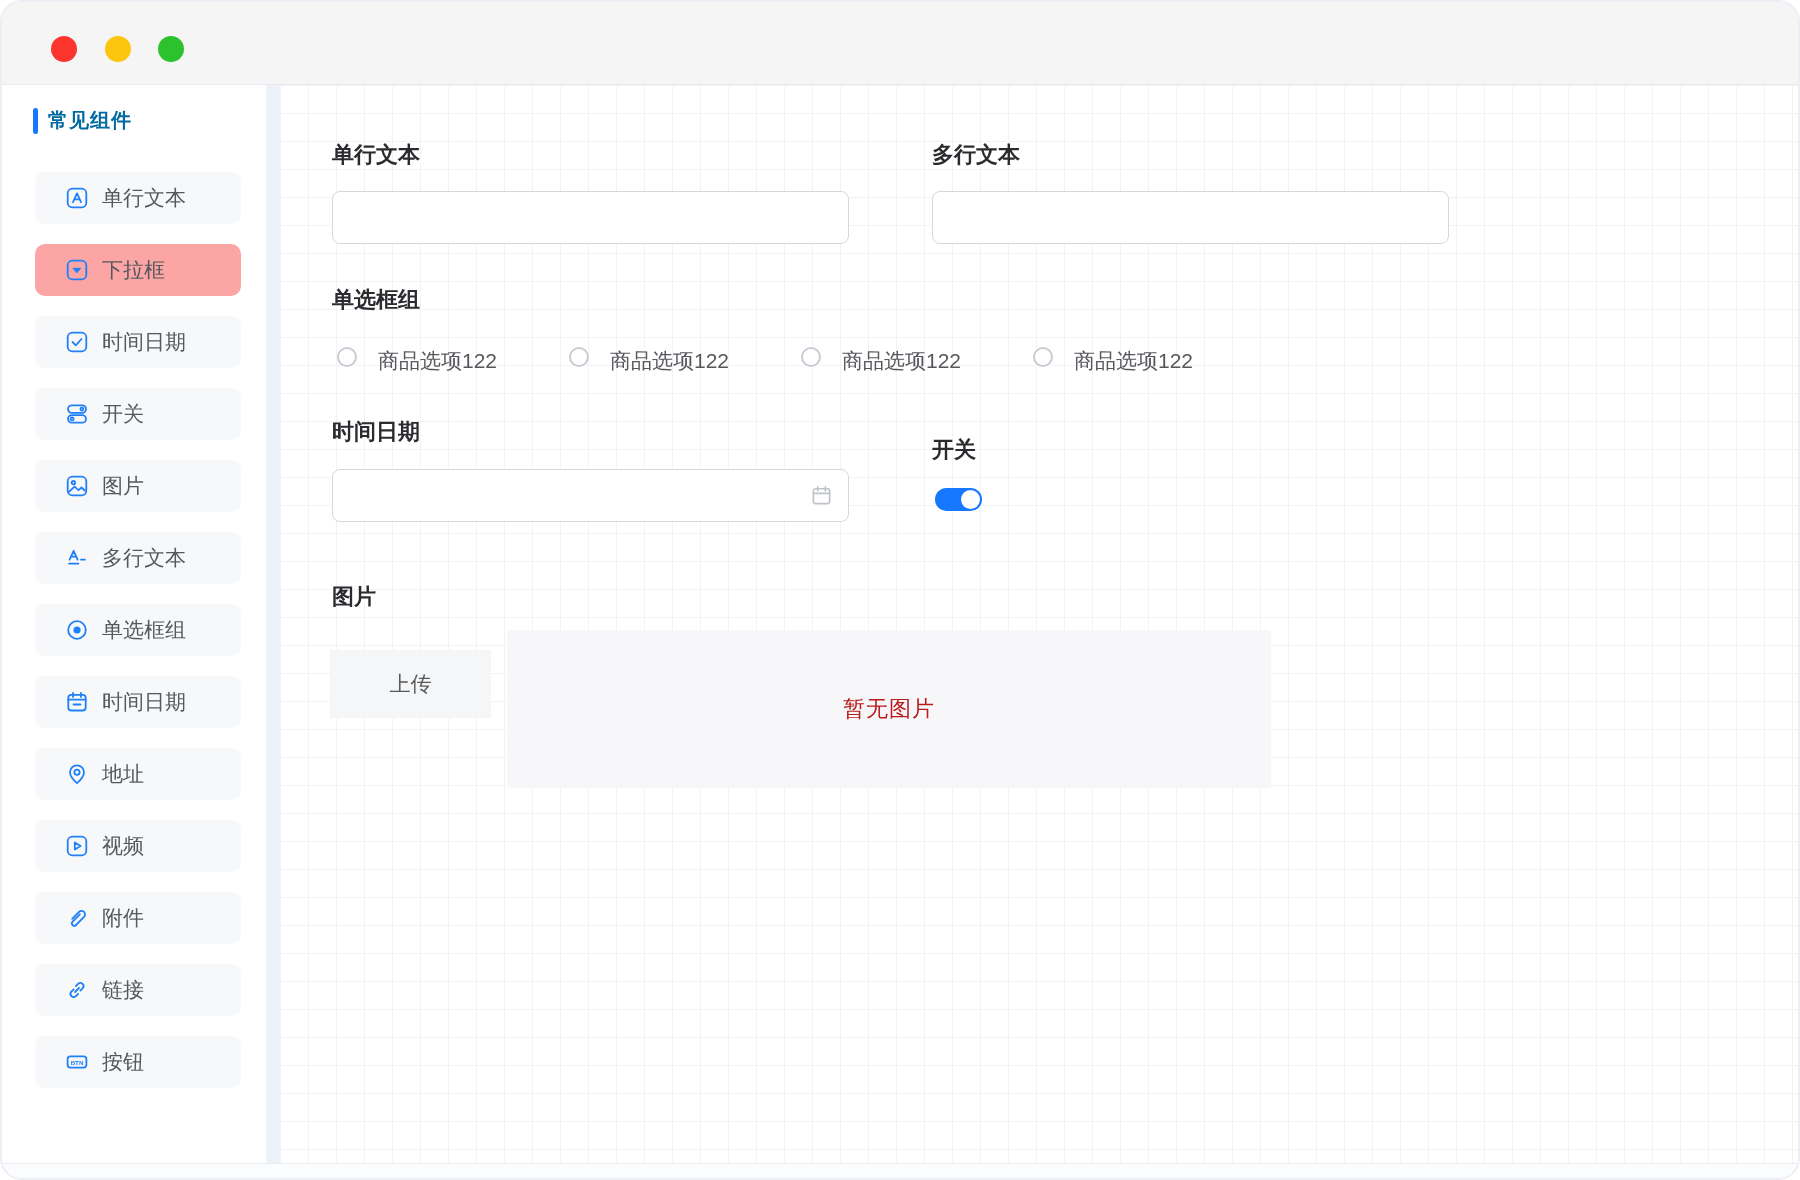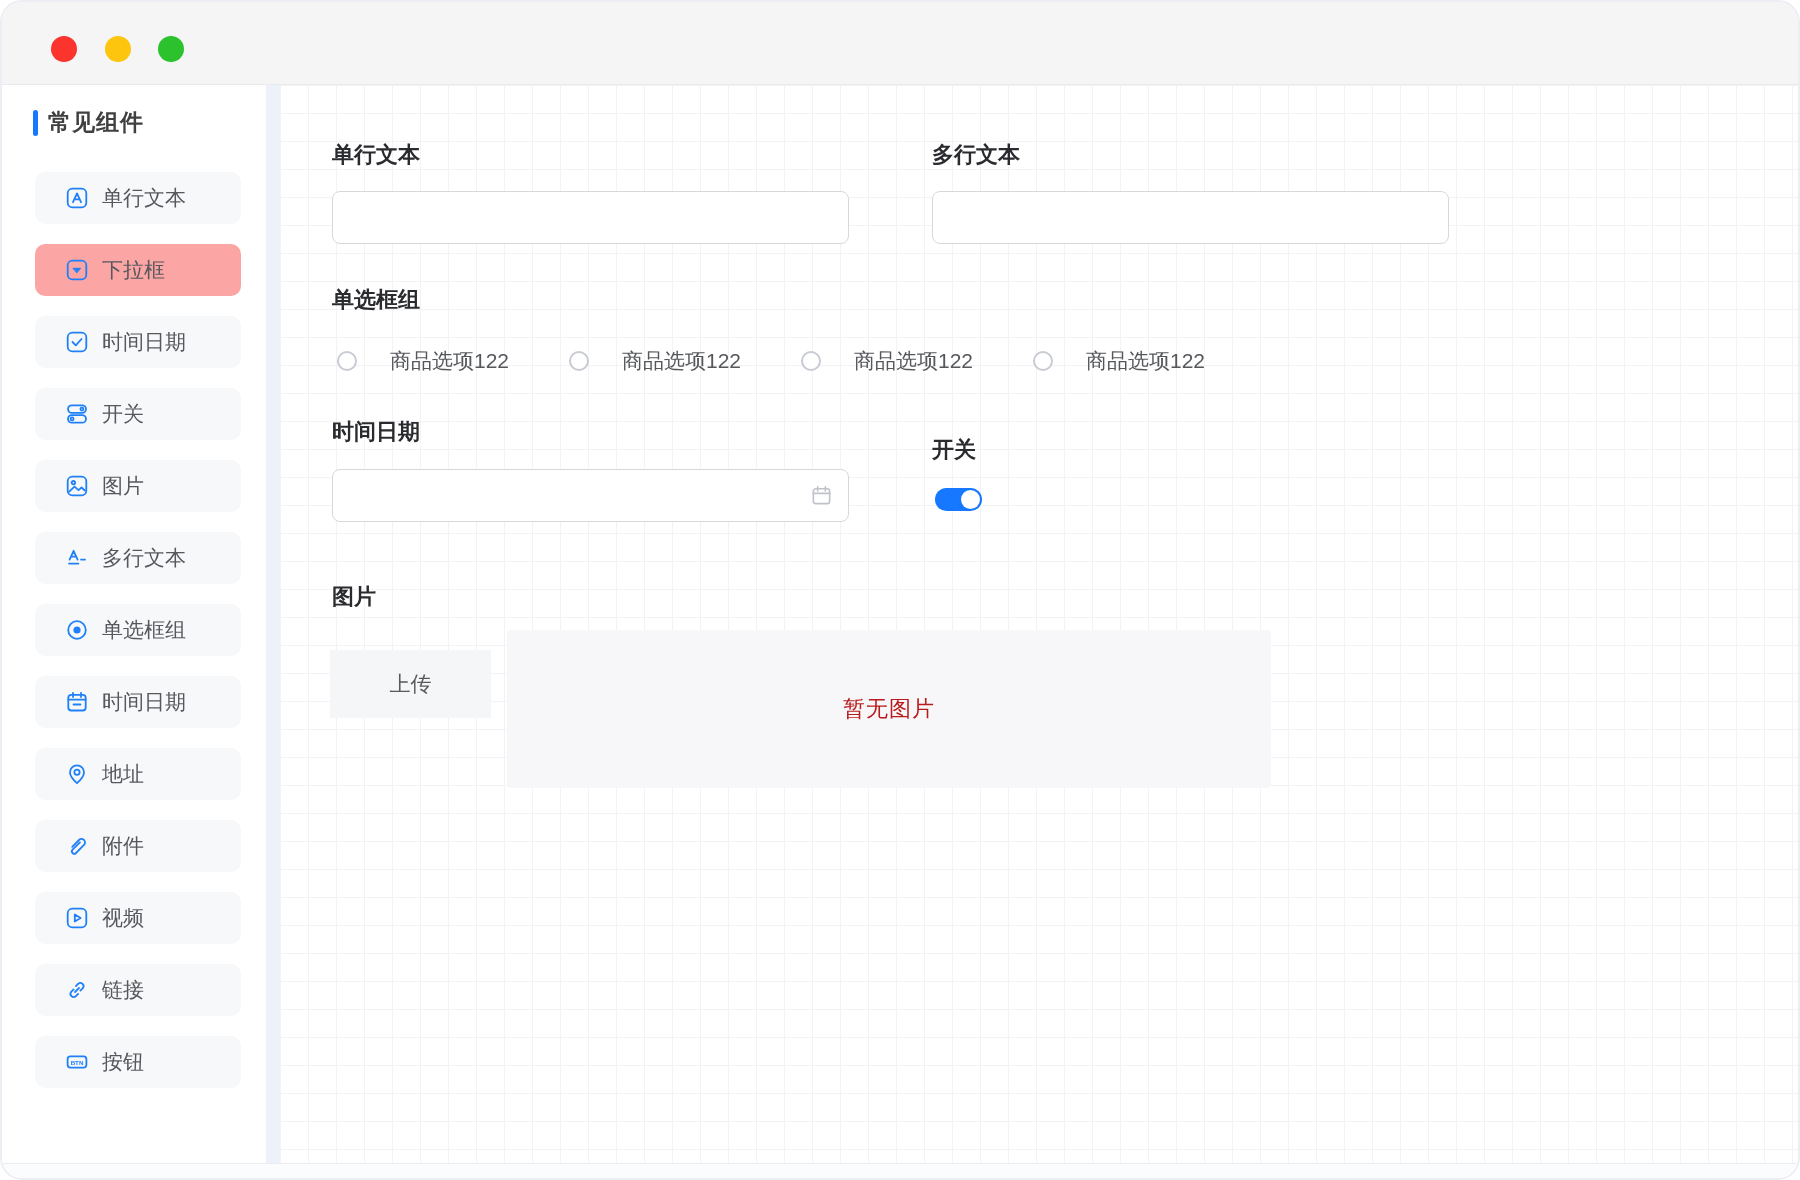--- a/index.html
+++ b/index.html
@@ -14,21 +14,21 @@
   .light.yellow{left:103px;background:#fdc50d;}
   .light.green{left:156px;background:#2bc22e;}
   
   .content{position:absolute;left:0;top:83px;right:0;bottom:14px;}
   .bottombar{position:absolute;left:0;bottom:0;right:0;height:14px;background:#fbfcfe;
     border-top:1px solid #ececf0;}
   
   .sidebar{position:absolute;left:0;top:0;width:264px;bottom:0;background:#ffffff;}
   .side-header{position:absolute;left:31px;top:22px;display:flex;align-items:center;}
   .side-header .bar{width:5px;height:26px;border-radius:3px;background:#1677ff;margin-right:10px;}
-  .side-header .txt{font-size:23px;font-weight:700;color:#404040;letter-spacing:1px;text-align:center;}
+  .side-header .txt{font-size:20px;font-weight:700;color:#0369a1;letter-spacing:1px;text-align:center;}
   .side-list{position:absolute;left:33px;top:87px;width:206px;}
   .side-item{width:206px;height:52px;border-radius:10px;background:#f7f8fa;margin-bottom:20px;
     display:flex;align-items:center;padding-left:30px;box-sizing:border-box;cursor:pointer;}
   .side-item.selected{background:#fca5a5;}
   .s-icon{width:24px;height:24px;color:#2080f7;display:inline-flex;margin-right:13px;flex:none;}
   .s-icon svg{width:24px;height:24px;}
   .s-label{font-size:21px;color:#56585e;}
   .gutter{position:absolute;left:264px;top:0;width:14px;bottom:0;background:#edf1fa;}
   
   .canvas{position:absolute;left:278px;top:0;right:0;bottom:0;background-color:#ffffff;
@@ -37,21 +37,21 @@
     background-size:28px 28px;}
   .c-label{position:absolute;font-size:22px;font-weight:600;color:#2a2b2e;}
   .input-box{position:absolute;width:517px;height:53px;border:1px solid #d8d8dc;border-radius:8px;
     background:#ffffff;box-sizing:border-box;font-size:20px;color:#333;padding:0 14px;outline:none;}
   .date-wrap{position:absolute;left:52px;top:384px;width:517px;height:53px;}
   .date-wrap .input-box{left:0;top:0;width:517px;padding-right:48px;}
   .cal-icon{position:absolute;right:16px;top:15px;width:23px;height:23px;color:#bfc3c9;pointer-events:none;}
   .cal-icon svg{width:23px;height:23px;}
   
   .radio-row{position:absolute;left:52px;top:262px;display:flex;}
-  .radio-opt{width:232px;display:flex;align-items:center;padding-left:5px;box-sizing:border-box;cursor:pointer;gap:12px;}
+  .radio-opt{width:232px;display:flex;padding-left:5px;box-sizing:border-box;cursor:pointer;}
   .radio-circle{width:20px;height:20px;border-radius:50%;border:2px solid #c8ccd2;background:#fff;
     box-sizing:border-box;margin-right:21px;flex:none;}
   .radio-label{font-size:21px;color:#55575b;white-space:nowrap;}
   
   .switch{position:absolute;left:655px;top:403px;width:47px;height:23px;border-radius:12px;
     background:#c9cdd4;cursor:pointer;}
   .switch.on{background:#1677ff;}
   .switch .knob{position:absolute;top:2px;left:2px;width:19px;height:19px;border-radius:50%;background:#fff;}
   .switch.on .knob{left:auto;right:2px;}
   
@@ -166,33 +166,33 @@
               <svg viewBox="0 0 24 24" fill="none" stroke="currentColor" stroke-width="1.8" stroke-linecap="round" stroke-linejoin="round">
                 <path d="M12 21.2c4.6-4.3 7-7.8 7-10.8a7 7 0 1 0-14 0c0 3 2.4 6.5 7 10.8z"></path>
                 <circle cx="12" cy="10.3" r="2.6"></circle>
               </svg>
             </span>
             <span class="s-label">地址</span>
           </div>
           <div class="side-item">
             <span class="s-icon">
               <svg viewBox="0 0 24 24" fill="none" stroke="currentColor" stroke-width="1.8" stroke-linecap="round" stroke-linejoin="round">
+                <rect x="2.7" y="2.7" width="18.6" height="18.6" rx="4.5"></rect>
+                <path d="M9.8 8.4 15.6 12l-5.8 3.6z"></path>
+              </svg>
+            </span>
+            <span class="s-label">视频</span>
+          </div>
+          <div class="side-item">
+            <span class="s-icon">
+              <svg viewBox="0 0 24 24" fill="none" stroke="currentColor" stroke-width="1.8" stroke-linecap="round" stroke-linejoin="round">
                 <path d="M7.2 12.8 14 6a3.5 3.5 0 0 1 5 4.9L11 19a2.4 2.4 0 0 1-3.4-3.4l7.3-7.2"></path>
               </svg>
             </span>
             <span class="s-label">附件</span>
-          </div>
-          <div class="side-item">
-            <span class="s-icon">
-              <svg viewBox="0 0 24 24" fill="none" stroke="currentColor" stroke-width="1.8" stroke-linecap="round" stroke-linejoin="round">
-                <rect x="2.7" y="2.7" width="18.6" height="18.6" rx="4.5"></rect>
-                <path d="M9.8 8.4 15.6 12l-5.8 3.6z"></path>
-              </svg>
-            </span>
-            <span class="s-label">视频</span>
           </div>
           <div class="side-item">
             <span class="s-icon">
               <svg viewBox="0 0 24 24" fill="none" stroke="currentColor" stroke-width="1.8" stroke-linecap="round" stroke-linejoin="round">
                 <path d="M10 14l4-4"></path>
                 <path d="M8.6 11.4 6.2 13.8a3.2 3.2 0 0 0 4.5 4.5l2.4-2.4"></path>
                 <path d="M15.4 12.6l2.4-2.4a3.2 3.2 0 0 0-4.5-4.5l-2.4 2.4"></path>
               </svg>
             </span>
             <span class="s-label">链接</span>

